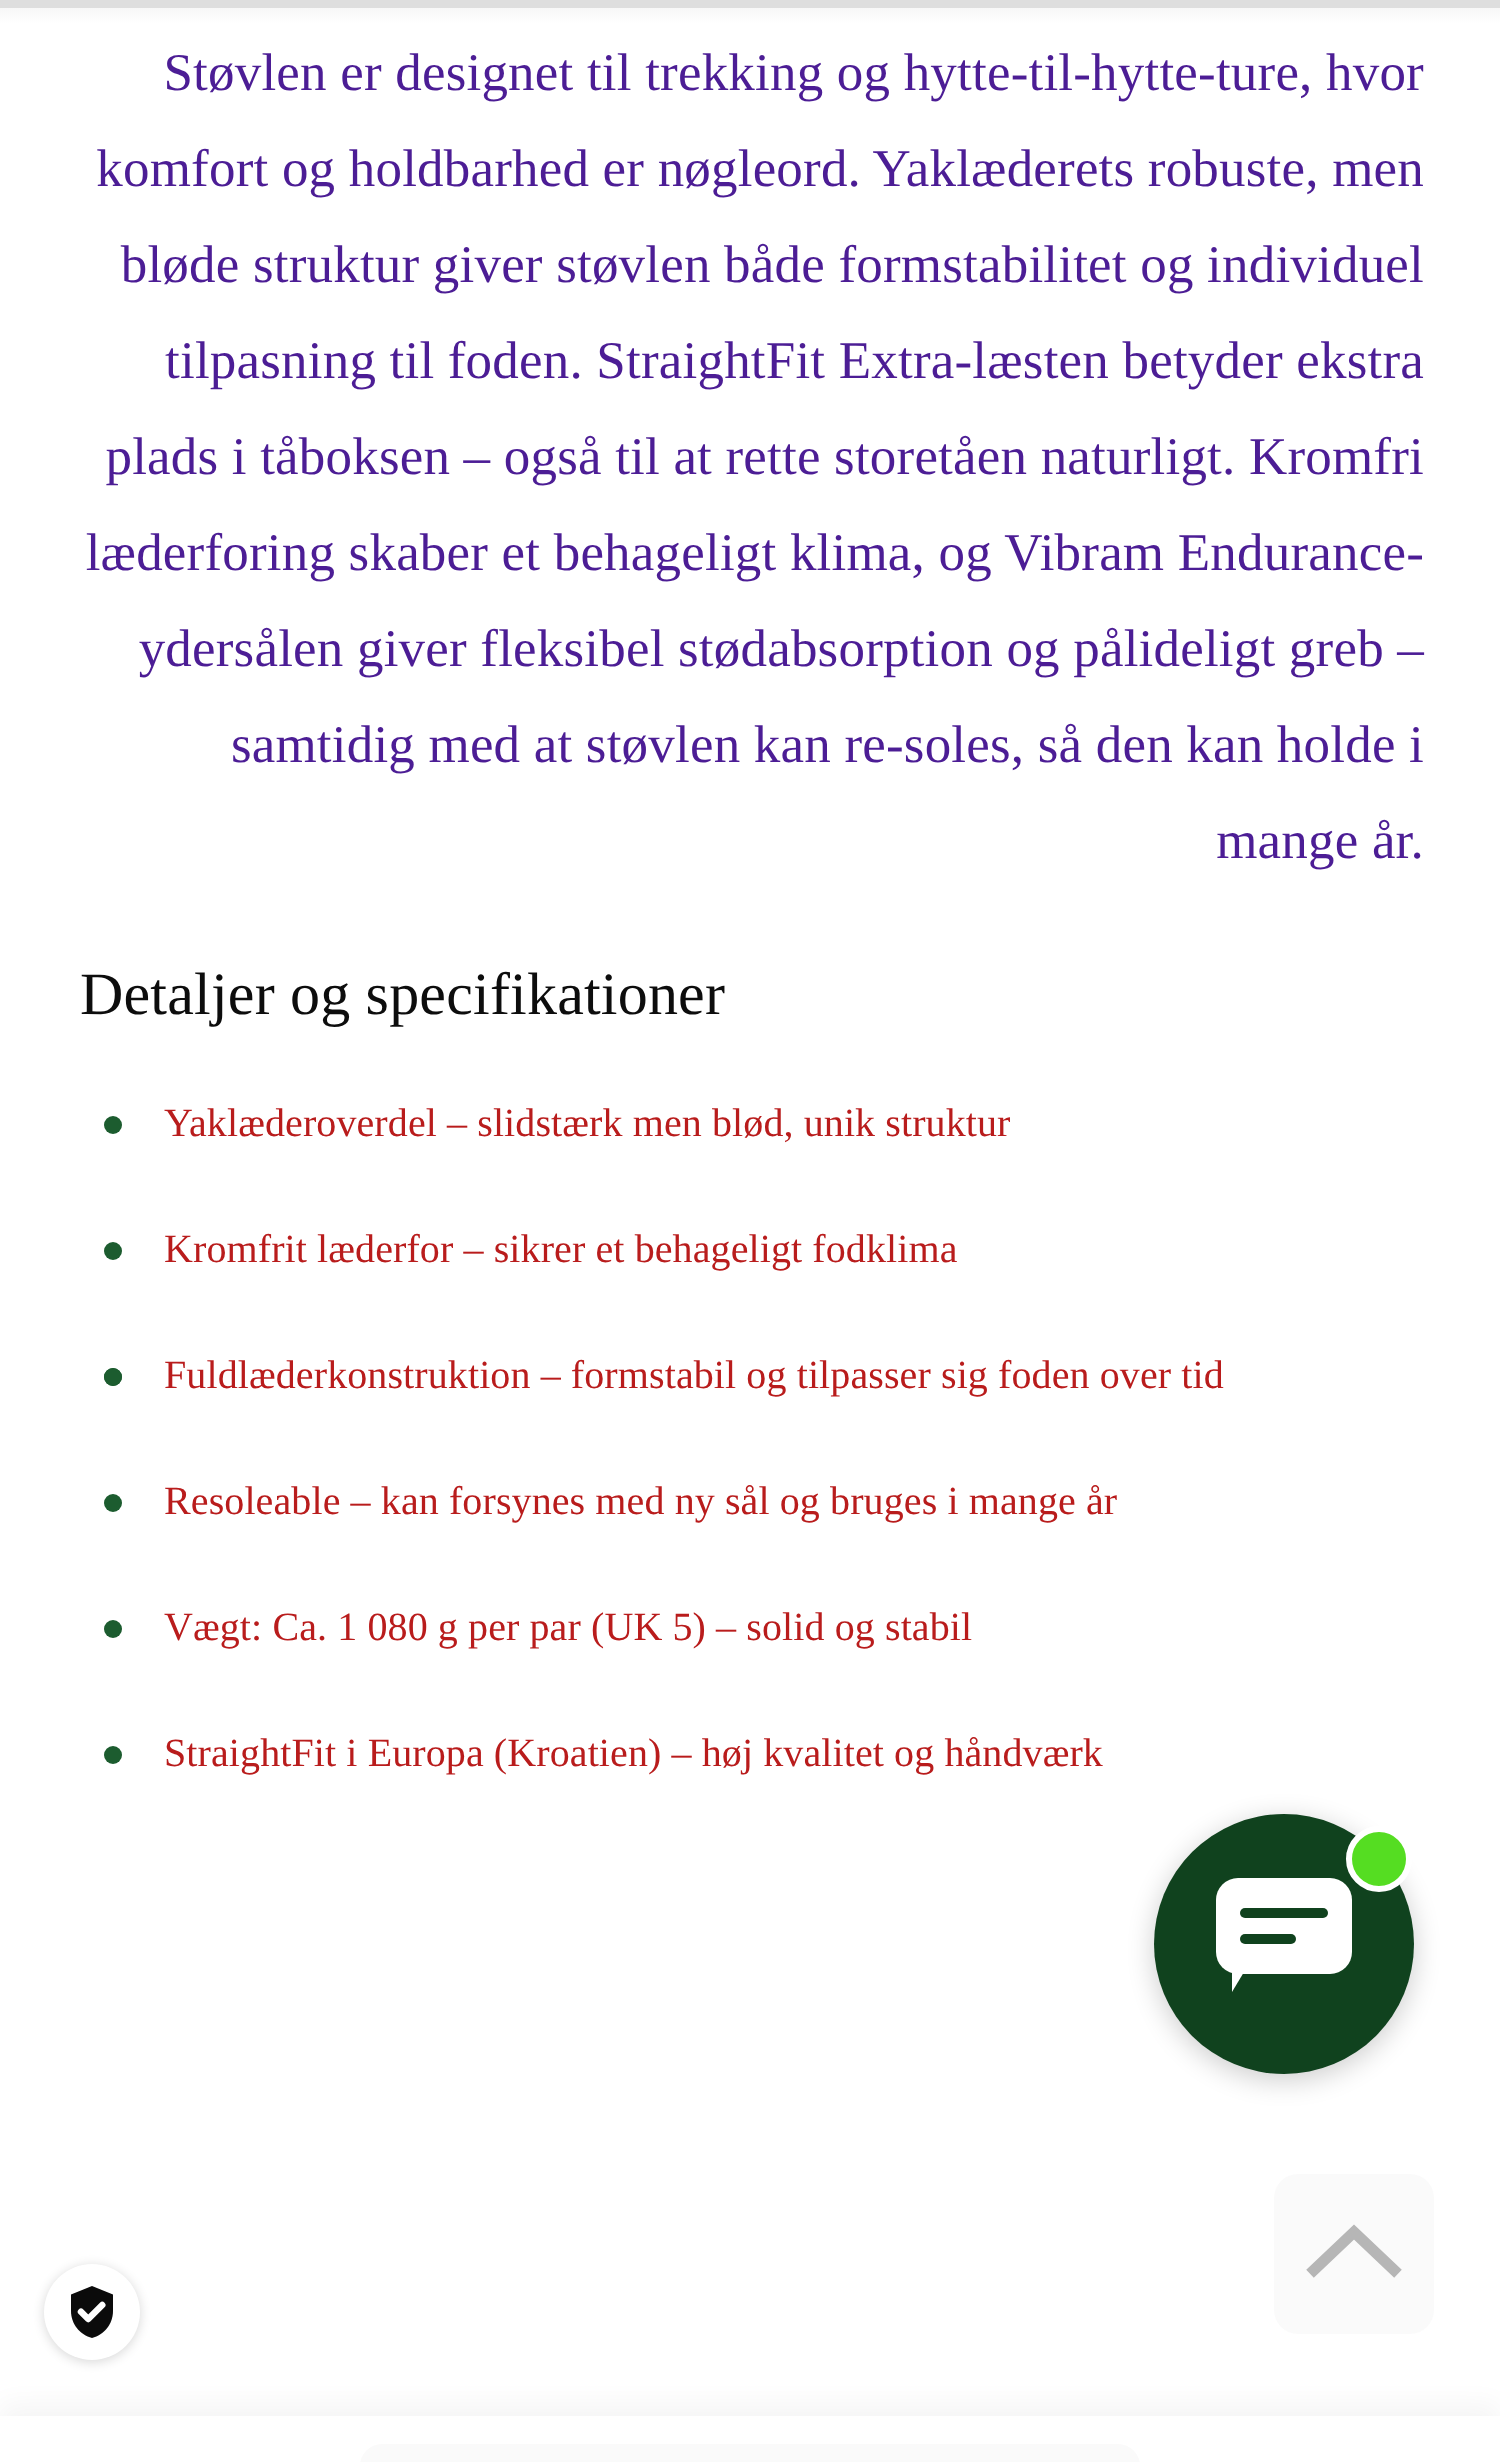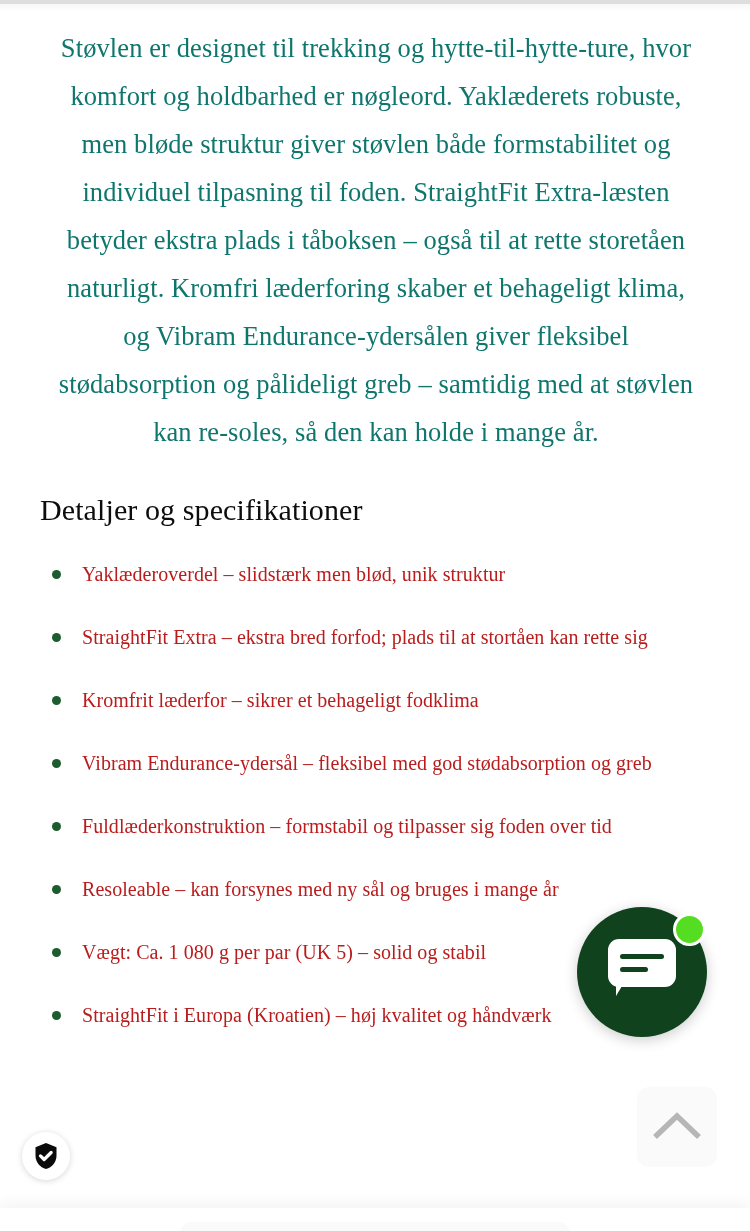--- a/index.html
+++ b/index.html
@@ -42,26 +42,26 @@
   }
 
   .content {
     position: absolute;
     left: 40px;
     top: 12px;
     width: 672px;
   }
 
   p.body-para {
-    margin: 12px;
+    margin: 0;
     font-size: 26.5px;
     line-height: 48px;
-    color: #0f766e;
+    color: #4c1d95;
     letter-spacing: 0.1px;
-    text-align: center;
+    text-align: right;
   }
 
   h2.section-heading {
     margin: 34px 0 0 0;
     font-size: 30px;
     line-height: 40px;
     font-weight: 400;
     color: #0d0d0d;
     letter-spacing: 0.1px;
   }
@@ -225,29 +225,24 @@
 
     <h2 class="section-heading">Detaljer og specifikationer</h2>
 
     <ul class="spec-list">
       <li>
         <span class="bullet-dot"></span>
         <span>Yaklæderoverdel – slidstærk men blød, unik struktur</span>
       </li>
       <li>
         <span class="bullet-dot"></span>
-        <span>StraightFit Extra – ekstra bred forfod; plads til at stortåen kan rette sig</span>
-      </li>
-      <li>
-        <span class="bullet-dot"></span>
         <span>Kromfrit læderfor – sikrer et behageligt fodklima</span>
       </li>
       <li>
         <span class="bullet-dot"></span>
-        <span>Vibram Endurance-ydersål – fleksibel med god stødabsorption og greb</span>
       </li>
       <li>
         <span class="bullet-dot"></span>
         <span>Fuldlæderkonstruktion – formstabil og tilpasser sig foden over tid</span>
       </li>
       <li>
         <span class="bullet-dot"></span>
         <span>Resoleable – kan forsynes med ny sål og bruges i mange år</span>
       </li>
       <li>

